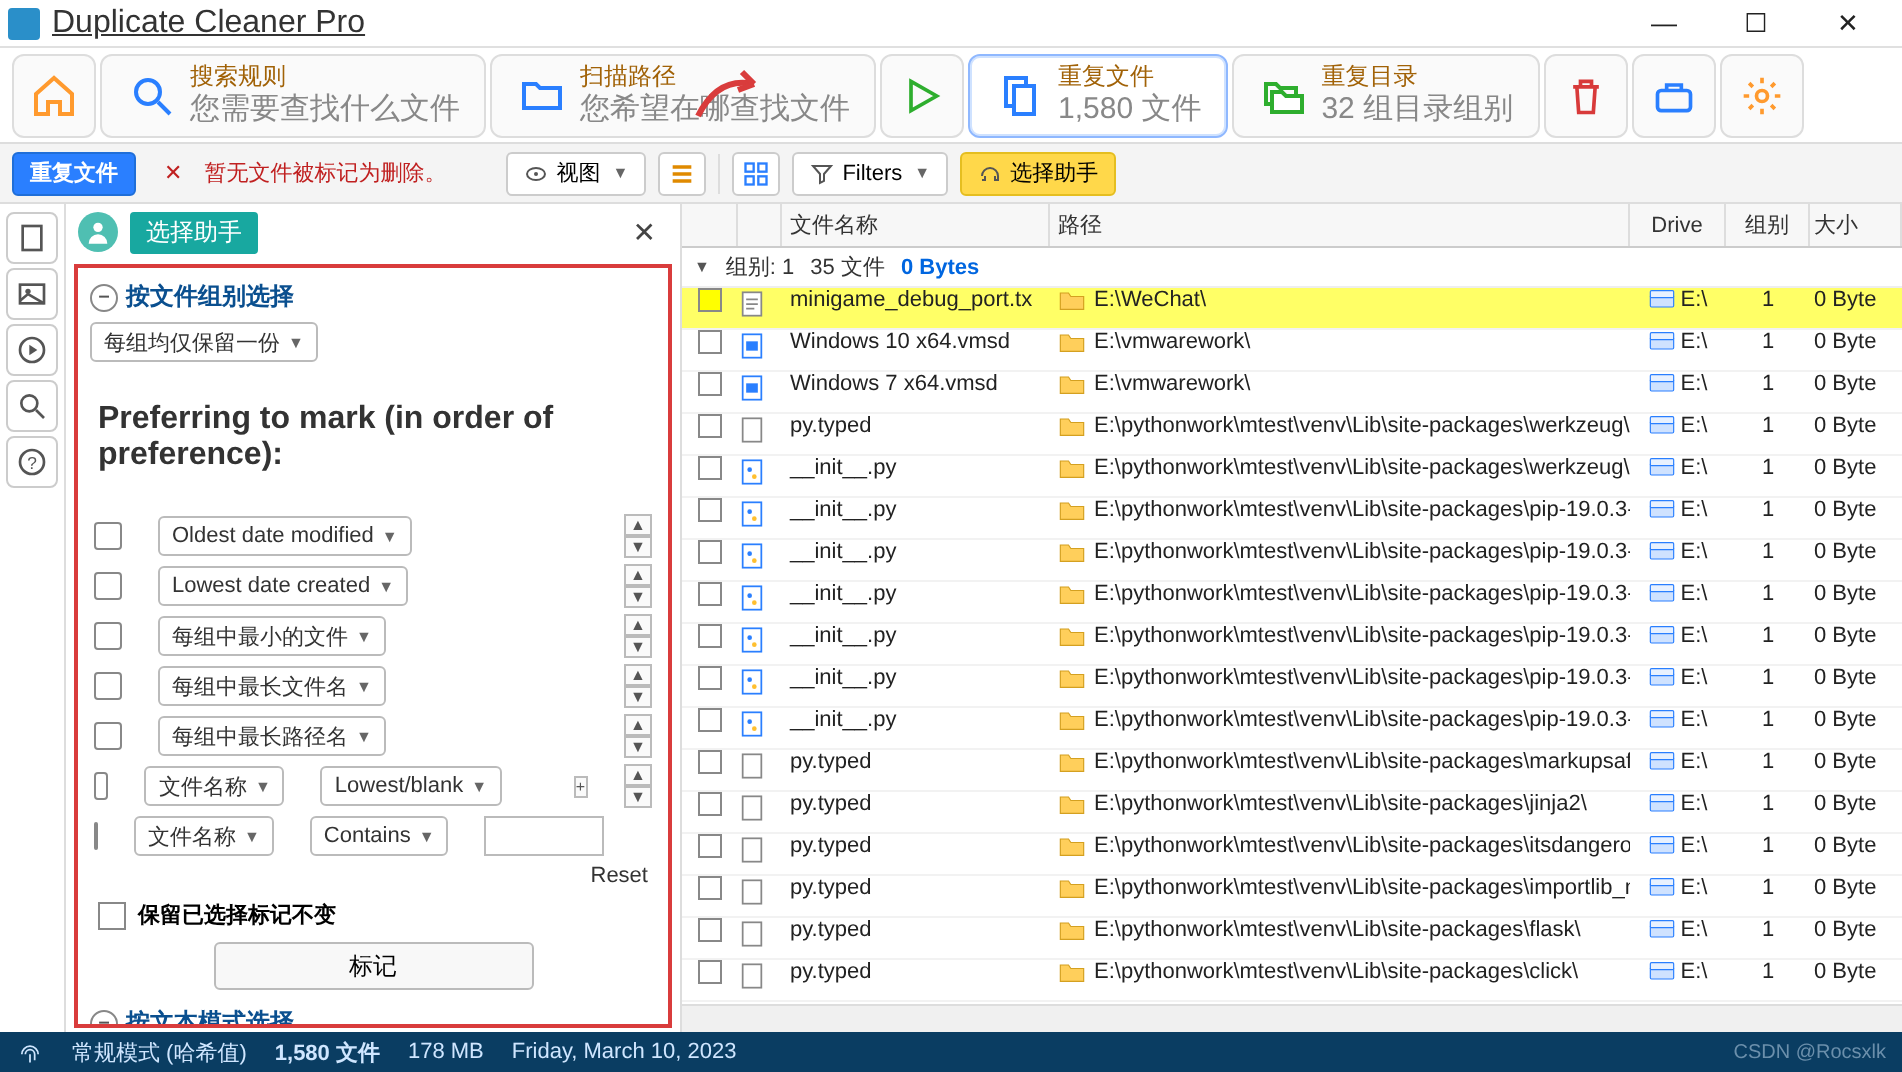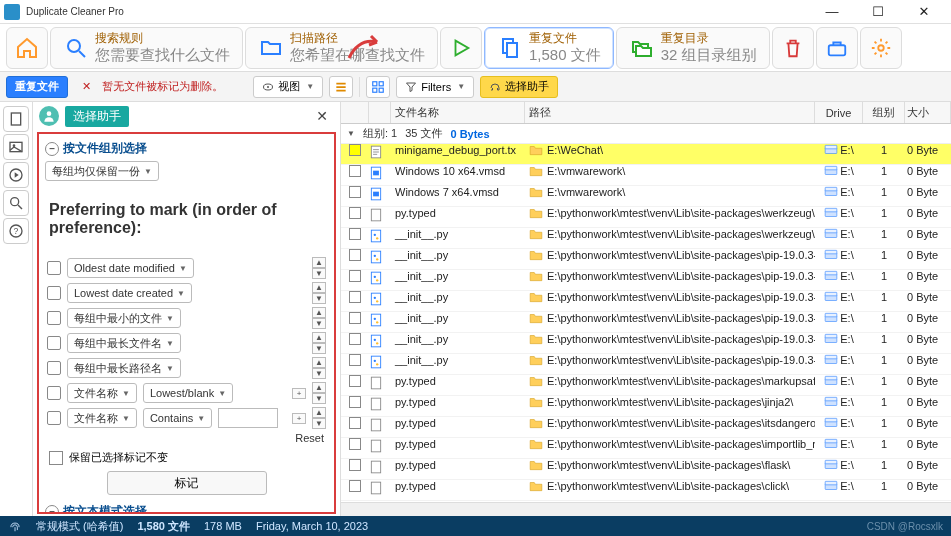--- a/index.html
+++ b/index.html
@@ -1,21 +1,21 @@
 <!DOCTYPE html>
 <html><head>
 <meta charset="utf-8">
 <style>
 * { box-sizing: border-box; margin: 0; padding: 0; font-family: "Microsoft YaHei", "Segoe UI", Arial, sans-serif; }
 body { width: 951px; height: 536px; background: #fff; overflow: hidden; font-size: 12px; }
 
 
 .titlebar { height: 24px; background: #fff; display: flex; align-items: center; padding: 0 4px; border-bottom: 1px solid #e0e0e0; }
 .titlebar .app-icon { width: 16px; height: 16px; margin-right: 6px; background: #2a8fc9; border-radius: 2px; }
-.titlebar .title { flex: 1; font-size: 10px; color: #333; }
+.titlebar .title { flex: 1; font-size: 16px; color: #333; text-decoration: underline; }
 .titlebar .win-btn { width: 46px; height: 24px; text-align: center; line-height: 24px; color: #222; font-size: 13px; }
 
 
 .topnav { height: 48px; background: #fff; display: flex; align-items: center; padding-left: 6px; gap: 2px; border-bottom: 1px solid #ddd; position: relative; }
 .nav-btn { display: flex; align-items: center; gap: 6px; padding: 4px 12px; height: 42px; border: 1px solid #ddd; border-radius: 6px; background: #fafafa; cursor: pointer; }
 .nav-btn .nav-ico { width: 26px; height: 26px; display: flex; align-items: center; justify-content: center; }
 .nav-btn .nav-txt { display: flex; flex-direction: column; line-height: 1.2; }
 .nav-btn .nav-txt .t1 { font-size: 12px; color: #a16207; }
 .nav-btn .nav-txt .t2 { font-size: 15px; color: #888; }
 .nav-btn.icon-only { width: 42px; justify-content: center; padding: 4px; }
@@ -44,29 +44,29 @@
 .assistant-hdr .atitle { background: #18a8a0; color: #fff; padding: 2px 8px; font-size: 12px; border-radius: 2px; }
 .assistant-hdr .x { margin-left: auto; color: #444; font-size: 14px; padding: 2px 6px; cursor: pointer; }
 
 .red-box { border: 2px solid #d93c3c; margin: 2px 4px; flex: 1; overflow-y: auto; padding: 2px 0; }
 .section { margin: 4px 6px 8px; }
 .sec-head { display: flex; align-items: center; gap: 4px; font-size: 12px; color: #0a4f8f; font-weight: 600; margin-bottom: 4px; }
 .sec-head .exp { width: 14px; height: 14px; border: 1px solid #888; border-radius: 50%; text-align: center; line-height: 12px; font-size: 10px; color: #555; }
 .combo { display: inline-flex; align-items: center; border: 1px solid #bbb; border-radius: 3px; background: #fff; height: 20px; padding: 0 6px; font-size: 11px; color: #333; gap: 4px; cursor: pointer; }
 .combo .tri { font-size: 8px; color: #666; }
 .pref-line { font-size: 16px; color: #333; margin: 20px 4px; font-weight: bold; }
-.rule-row { display: flex; align-items: center; gap: 6px; margin: 3px 2px; }
+.rule-row { display: flex; align-items: center; gap: 18px; margin: 3px 2px; }
 .rule-row .chk { width: 14px; height: 14px; border: 1px solid #888; border-radius: 2px; background: #fff; }
 .rule-row .combo { flex: 0 0 auto; }
 .rule-row .spacer { flex: 1; }
 .rule-row .stack { display: flex; flex-direction: column; gap: 0; }
 .rule-row .sq { width: 14px; height: 11px; border: 1px solid #bbb; font-size: 8px; display: flex; align-items: center; justify-content: center; color: #555; background: #fafafa; }
 .input-sm { border: 1px solid #bbb; height: 20px; width: 60px; padding: 0 4px; font-size: 11px; }
 .reset { text-align: right; font-size: 11px; color: #333; margin: 2px 4px; }
-.chk-line { display: flex; align-items: center; gap: 6px; font-size: 11px; margin: 6px 4px; }
+.chk-line { display: flex; align-items: center; gap: 6px; font-size: 11px; margin: 6px 4px; font-weight: bold; }
 .big-btn { display: block; margin: 6px auto; width: 160px; height: 24px; border: 1px solid #bbb; border-radius: 3px; background: #f8f8f8; font-size: 12px; text-align: center; line-height: 22px; cursor: pointer; }
 .field-row { display: flex; align-items: center; gap: 6px; margin: 4px 2px; font-size: 11px; }
 .field-row .lbl { width: 30px; }
 .field-row .combo.wide, .field-row .input-wide { flex: 1; }
 .input-wide { border: 1px solid #bbb; height: 20px; padding: 0 4px; font-size: 11px; }
 
 
 .right-panel { flex: 1; display: flex; flex-direction: column; overflow: hidden; }
 .tbl-head { display: flex; height: 22px; border-bottom: 1px solid #ccc; background: #f7f7f7; font-size: 11px; color: #333; }
 .col-chk { width: 28px; }

